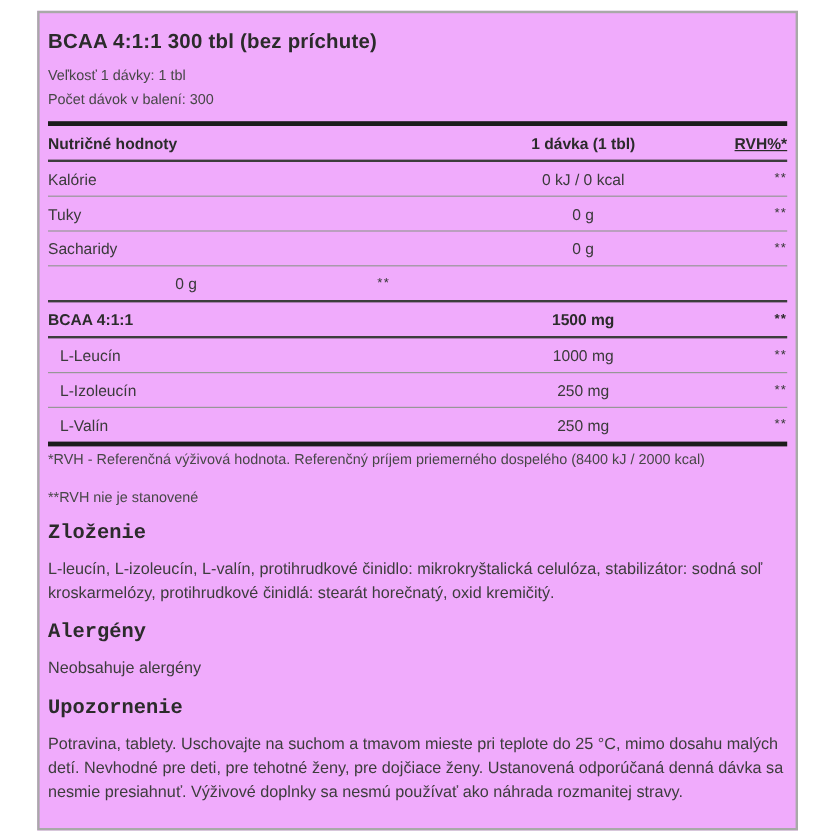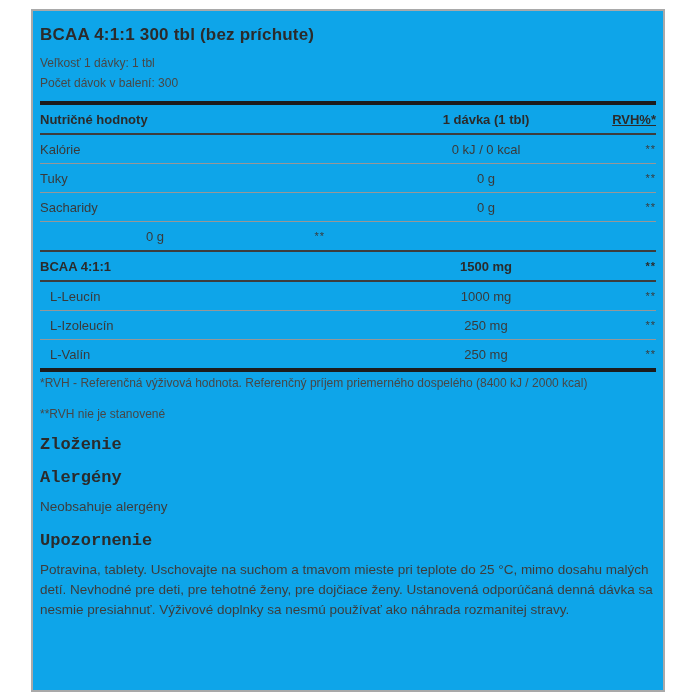--- a/index.html
+++ b/index.html
@@ -11,21 +11,21 @@
     font-family: "Liberation Sans", "DejaVu Sans", sans-serif;
     color: #3a3a3a;
   }
   .label-box {
     position: absolute;
     left: 31px;
     top: 9px;
     width: 630px;
     height: 679px;
     border: 2px solid #a9a9a9;
-    background: #0ea5e9;
+    background: #f0abfc;
     box-sizing: content-box;
     overflow: hidden;
   }
   .inner {
     padding: 0 7px;
   }
   .title {
     margin: 14px 0 0 0;
     font-size: 17px;
     font-weight: bold;
@@ -155,20 +155,21 @@
         <span class="c-value">250 mg</span>
         <span class="c-rvh">**</span>
       </div>
 
     </div>
 
     <div class="footnote">*RVH - Referenčná výživová hodnota. Referenčný príjem priemerného dospelého (8400 kJ / 2000 kcal)</div>
     <div class="footnote-2">**RVH nie je stanovené</div>
 
     <div class="section-heading">Zloženie</div>
+    <div class="section-body">L-leucín, L-izoleucín, L-valín, protihrudkové činidlo: mikrokryštalická celulóza, stabilizátor: sodná soľ kroskarmelózy, protihrudkové činidlá: stearát horečnatý, oxid kremičitý.</div>
 
     <div class="section-heading">Alergény</div>
     <div class="section-body">Neobsahuje alergény</div>
 
     <div class="section-heading">Upozornenie</div>
     <div class="section-body">Potravina, tablety. Uschovajte na suchom a tmavom mieste pri teplote do 25 °C, mimo dosahu malých detí. Nevhodné pre deti, pre tehotné ženy, pre dojčiace ženy. Ustanovená odporúčaná denná dávka sa nesmie presiahnuť. Výživové doplnky sa nesmú používať ako náhrada rozmanitej stravy.</div>
 
   </div>
 </div>
 

